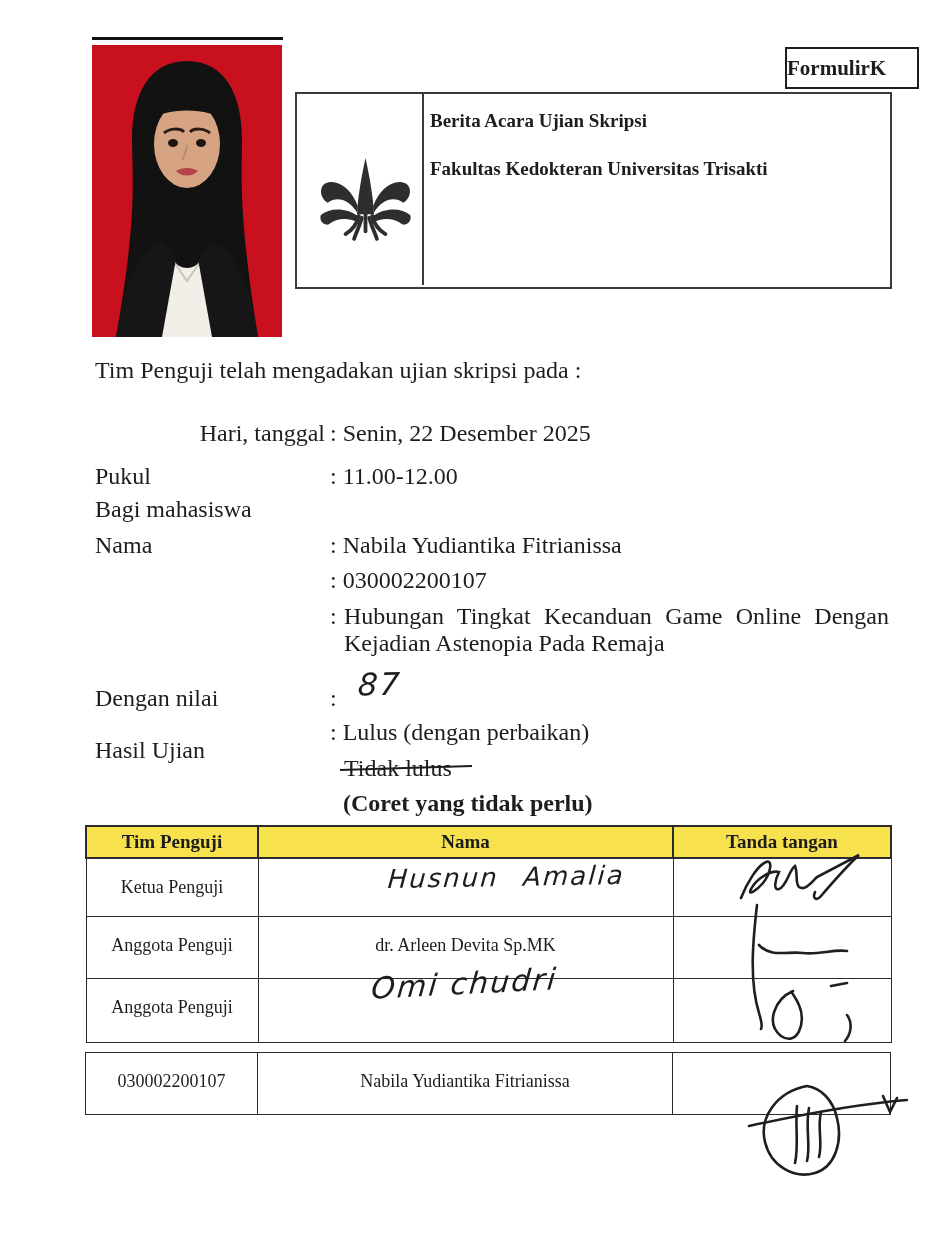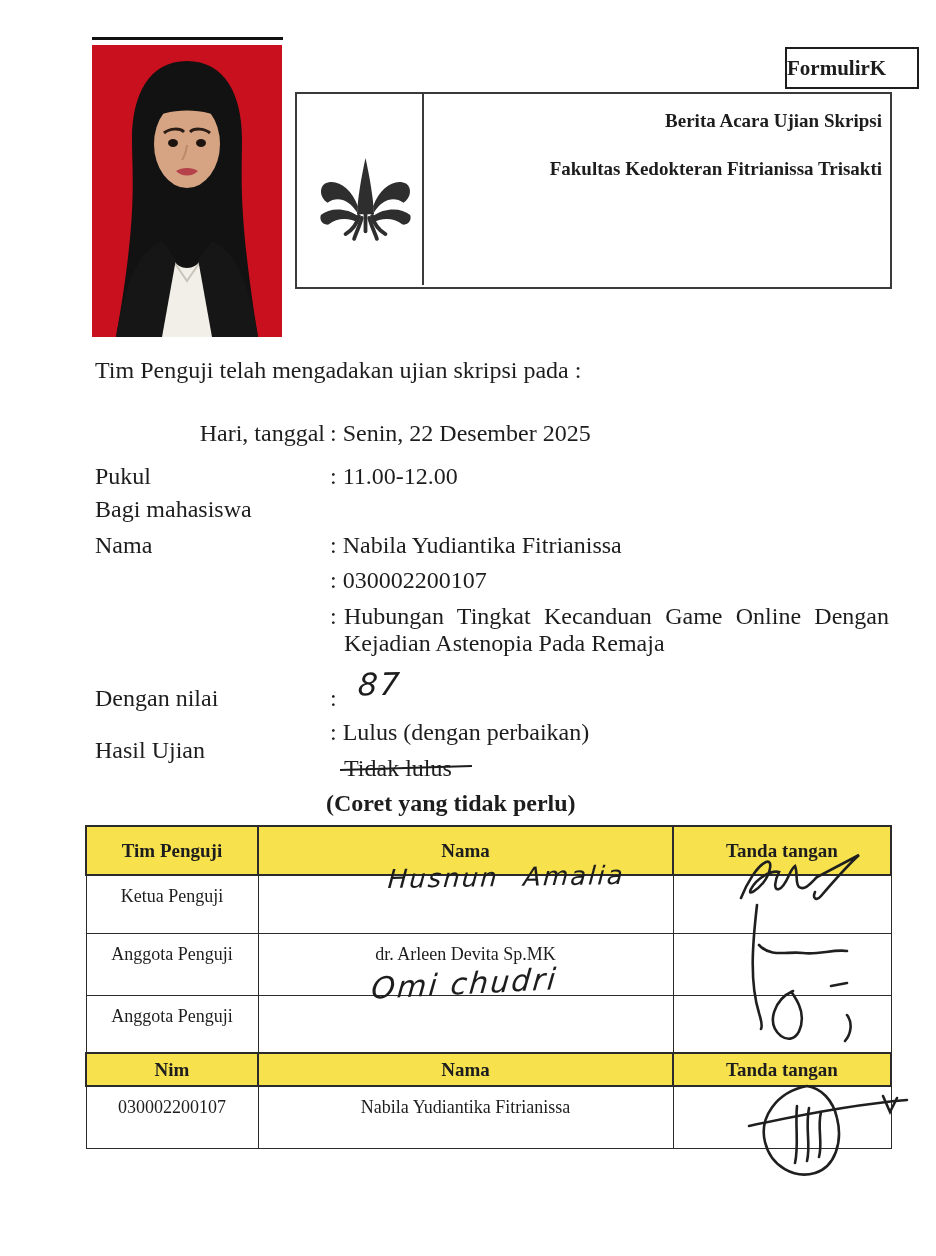--- a/index.html
+++ b/index.html
@@ -13,21 +13,21 @@
              font-weight:bold;font-size:21px;margin-left:28px;}
 
   
   .photo-topline{left:92px;top:37px;width:191px;height:3px;background:#111;}
   .photo{left:92px;top:45px;width:190px;height:292px;}
 
   
   .head-box{left:295px;top:92px;width:593px;height:193px;border:2px solid #3a3a3a;}
   .head-divider{left:422px;top:92px;width:2px;height:193px;background:#3a3a3a;}
   .logo{left:318px;top:155px;width:95px;height:105px;}
-  .head-text{left:430px;top:110px;width:452px;text-align:right;font-weight:bold;font-size:19px;}
+  .head-text{left:430px;top:110px;width:452px;text-align:left;font-weight:bold;font-size:19px;}
   .head-text .hl{margin-bottom:26px;white-space:pre-wrap;}
 
   .t19{font-size:24px;}
   .label-col{left:95px;width:230px;}
   .value-col{left:330px;}
   .justified{width:545px;text-align:justify;line-height:27px;}
 
   .handwrite{font-family:"DejaVu Sans",sans-serif;font-style:italic;
              transform:skewX(-5deg) rotate(-1deg);letter-spacing:2px;}
 
@@ -36,21 +36,21 @@
                       background:#1d1d1d;transform:rotate(-1.8deg);}
 
   .bold{font-weight:bold;}
 
   
   table.sig{position:absolute;border-collapse:collapse;table-layout:fixed;width:805px;
             font-size:19px;}
   table.sig th{background:#f7e24e;border:2px solid #2b2b2b;font-weight:bold;
                text-align:center;padding:4px 2px;}
   table.sig td{border:1.6px solid #2b2b2b;text-align:center;vertical-align:top;
-               padding-top:10px;font-size:18px;}
+               padding-top:18px;font-size:18px;}
   .tbl1{left:85px;top:825px;}
   .tbl2{left:85px;top:1052px;}
 
   svg{display:block;}
   .sig-ink{stroke:#1f1f1f;fill:none;stroke-width:2.6;stroke-linecap:round;}
 </style>
 </head>
 <body>
 
 <div class="page">
@@ -94,21 +94,21 @@
         <path d="M50,62 L50,80"></path>
         <path d="M43,64 C41,72 36,79 29,83"></path>
         <path d="M57,64 C59,72 64,79 71,83"></path>
         <path d="M46,66 C44,74 40,82 38,88"></path>
         <path d="M54,66 C56,74 60,82 62,88"></path>
       </g>
     </svg>
   </div>
   <div class="abs head-text">
     <div class="hl">Berita Acara Ujian Skripsi</div>
-    <div class="hl">Fakultas Kedokteran Fitrianissa Trisakti</div>
+    <div class="hl">Fakultas Kedokteran Universitas Trisakti</div>
   </div>
 
   <div class="abs t19" style="left:95px;top:357px;">Tim Penguji telah mengadakan ujian skripsi pada :</div>
 
   <div class="abs t19 label-col" style="top:420px;text-align:right;">Hari, tanggal</div>
   <div class="abs t19 value-col" style="top:420px;"><span>:</span> <span>Senin, 22 Desember 2025</span></div>
 
   <div class="abs t19 label-col" style="top:463px;">Pukul</div>
   <div class="abs t19 value-col" style="top:463px;"><span>:</span> <span>11.00-12.00</span></div>
 
@@ -126,30 +126,30 @@
   <div class="abs t19" style="left:330px;top:685px;">:</div>
   <div class="abs handwrite" style="left:358px;top:666px;font-size:31px;">87</div>
 
   <div class="abs t19 label-col" style="top:737px;">Hasil Ujian</div>
   <div class="abs t19 value-col" style="top:719px;"><span>:</span> <span>Lulus (dengan perbaikan)</span></div>
 
   <div class="abs t19" style="left:344px;top:755px;">
     <span class="strike-wrap">Tidak lulus</span>
   </div>
 
-  <div class="abs t19 bold" style="left:326px;top:790px;">(Coret yang tidak perlu)</div>
+  <div class="abs t19 bold" style="left:343px;top:790px;">(Coret yang tidak perlu)</div>
 
   <table class="sig tbl1">
     <colgroup>
         <col style="width:172px">
         <col style="width:415px">
         <col style="width:218px">
       </colgroup>
     <tbody>
-        <tr style="height:49px;">
+        <tr style="height:32px;">
       <th>Tim Penguji</th>
       <th>Nama</th>
       <th>Tanda tangan</th>
     </tr>
     <tr style="height:58px;">
       <td>Ketua Penguji</td>
       <td></td>
       <td></td>
     </tr>
     <tr style="height:62px;">
@@ -165,25 +165,20 @@
   </tbody>
     </table>
 
   <table class="sig tbl2">
     <colgroup>
         <col style="width:172px">
         <col style="width:415px">
         <col style="width:218px">
       </colgroup>
     <tbody>
-        <tr style="height:33px;">
-      <th>Nim</th>
-      <th>Nama</th>
-      <th>Tanda tangan</th>
-    </tr>
     <tr style="height:62px;">
       <td>030002200107</td>
       <td>Nabila Yudiantika Fitrianissa</td>
       <td></td>
     </tr>
   </tbody>
     </table>
 
   <div class="abs handwrite" style="left:388px;top:862px;font-size:26px;word-spacing:14px;">Husnun Amalia</div>
   <div class="abs handwrite" style="left:372px;top:966px;font-size:30px;transform:skewX(-8deg) rotate(-3deg);">Omi chudri</div>

